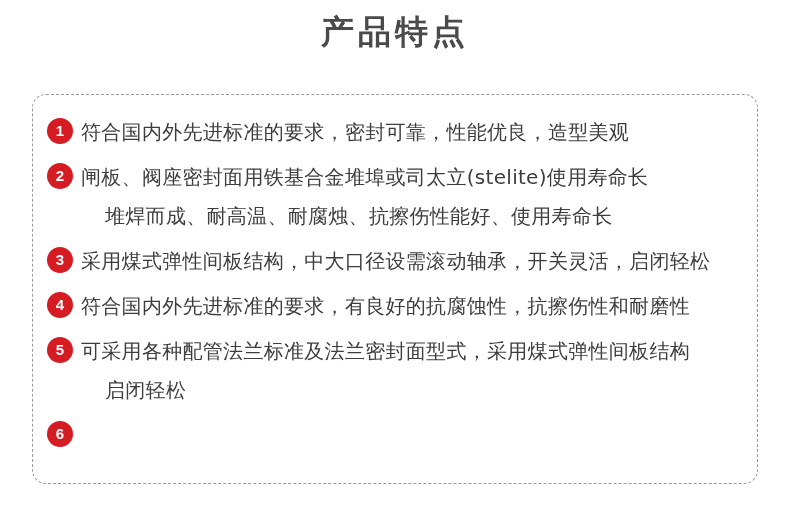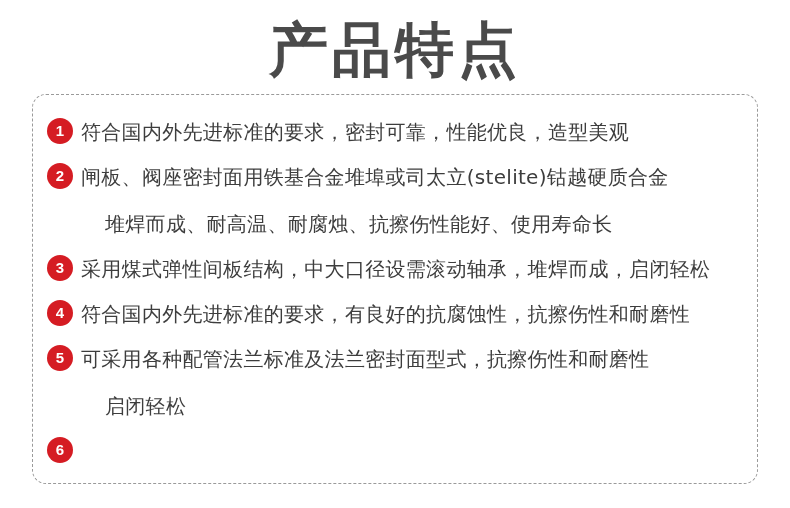--- a/index.html
+++ b/index.html
@@ -15,21 +15,21 @@
     overflow: hidden;
   }
   .page {
     position: relative;
     width: 790px;
     height: 508px;
     box-sizing: border-box;
   }
   .title {
     text-align: center;
-    font-size: 59px;
+    font-size: 33px;
     font-weight: bold;
     letter-spacing: 4px;
     color: #4a4a4a;
     padding-top: 10px;
     line-height: 1.35;
     font-family: "DejaVu Sans", "Liberation Sans", sans-serif;
   }
   .panel {
     position: absolute;
     left: 32px;
@@ -70,21 +70,20 @@
   .line {
     font-size: 20px;
     line-height: 39px;
     color: #3d3d3d;
     letter-spacing: 0.3px;
     white-space: nowrap;
     font-family: "DejaVu Sans", "Liberation Sans", sans-serif;
   }
   .line.indent {
     padding-left: 24px;
-    margin-top: 8px;
   }
   .item-6 .badge {
     margin-top: 5px;
   }
   .item-6 .line.indent {
     padding-left: 0px;
     margin-left: -24px;
   }
 </style>
 </head>
@@ -100,43 +99,43 @@
       <div class="item item-1">
         <div class="badge">1</div>
         <div class="lines">
           <div class="line">符合国内外先进标准的要求，密封可靠，性能优良，造型美观</div>
         </div>
       </div>
 
       <div class="item item-2">
         <div class="badge">2</div>
         <div class="lines">
-          <div class="line">闸板、阀座密封面用铁基合金堆埠或司太立(stelite)钴越硬质合金</div>
+          <div class="line">闸板、阀座密封面用铁基合金堆埠或司太立(stelite)使用寿命长</div>
           <div class="line indent">堆焊而成、耐高温、耐腐烛、抗擦伤性能好、使用寿命长</div>
         </div>
       </div>
 
       <div class="item item-3">
         <div class="badge">3</div>
         <div class="lines">
-          <div class="line">采用煤式弹性间板结构，中大口径设需滚动轴承，堆焊而成，启闭轻松</div>
+          <div class="line">采用煤式弹性间板结构，中大口径设需滚动轴承，开关灵活，启闭轻松</div>
         </div>
       </div>
 
       <div class="item item-4">
         <div class="badge">4</div>
         <div class="lines">
           <div class="line">符合国内外先进标准的要求，有良好的抗腐蚀性，抗擦伤性和耐磨性</div>
         </div>
       </div>
 
       <div class="item item-5">
         <div class="badge">5</div>
         <div class="lines">
-          <div class="line">可采用各种配管法兰标准及法兰密封面型式，抗擦伤性和耐磨性</div>
+          <div class="line">可采用各种配管法兰标准及法兰密封面型式，采用煤式弹性间板结构</div>
           <div class="line indent">启闭轻松</div>
         </div>
       </div>
 
       <div class="item item-6">
         <div class="badge">6</div>
         <div class="lines">
         </div>
       </div>
 

